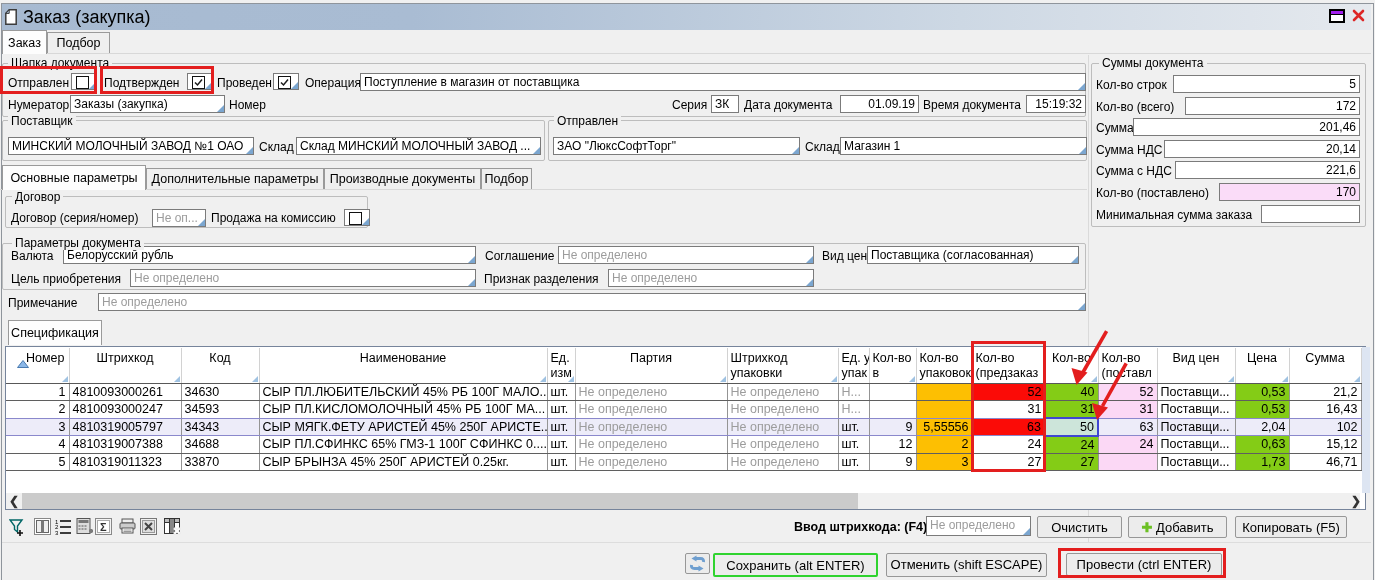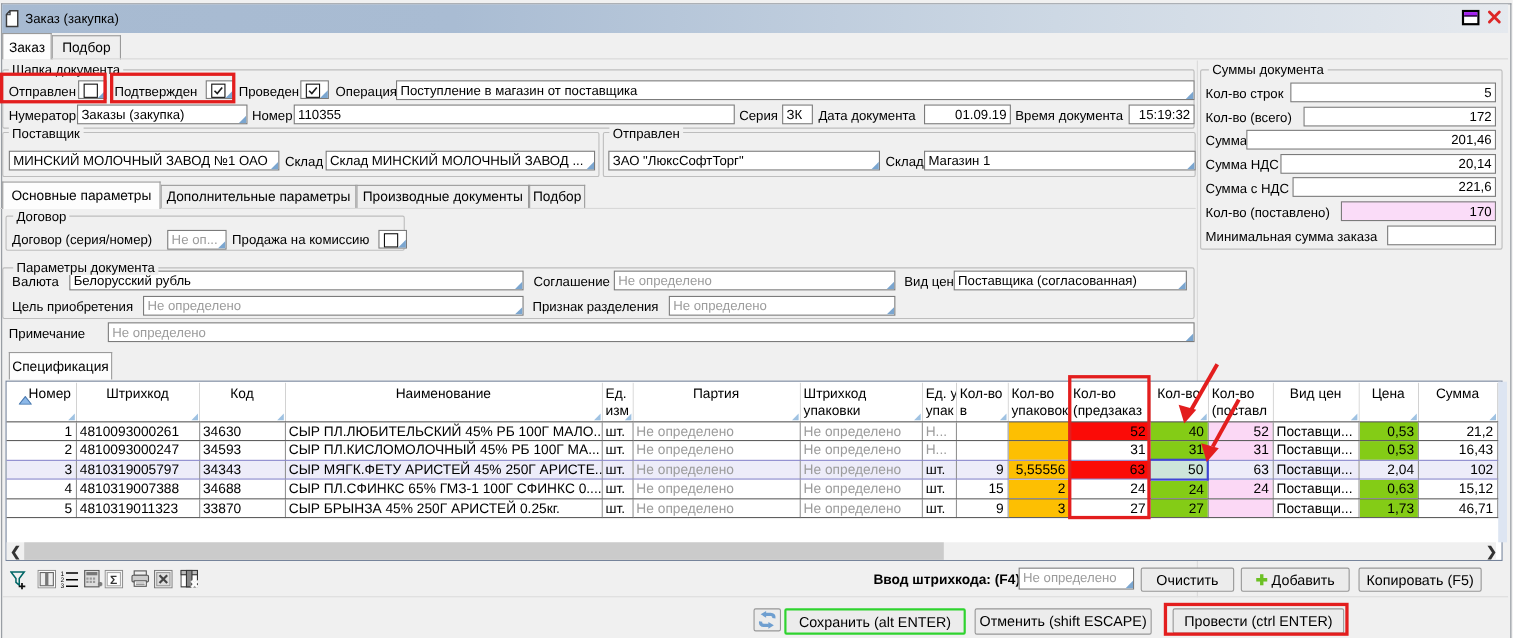--- a/index.html
+++ b/index.html
@@ -34,21 +34,21 @@
 <body>
 <div id="app">
 
 <div class="a" style="left:1px;top:3px;width:1371px;height:577px;border:1px solid #8f959c;border-bottom:none;background:#f0f0f0"></div>
 
 <div class="a" style="left:2px;top:4px;width:1369px;height:26px;background:linear-gradient(to right,#a7bad1 0%,#a9bcd3 30%,#cdd8e4 70%,#e5e9ee 100%)"></div>
 <svg class="a" style="left:5px;top:9px" width="12" height="16" viewBox="0 0 12 16">
       <path d="M4.2 0.8 H11.2 V15.2 H0.8 V4.4 Z" fill="#fff" stroke="#3c3c3c" stroke-width="1.5"></path>
       <path d="M4.2 0.8 V4.4 H0.8 Z" fill="#b0c4dc" stroke="#3c3c3c" stroke-width="1"></path>
     </svg>
-<div class="lbl" style="left:23px;top:9px;font-size:12px">Заказ (закупка)</div>
+<div class="lbl" style="left:23px;top:9px;font-size:18px">Заказ (закупка)</div>
 <div class="a" style="left:1329px;top:9px;width:16px;height:14px;border:2px solid #000;background:#fff;box-sizing:border-box">
       <div style="height:2.5px;background:#a21fee;border-bottom:1.5px solid #000"></div>
     </div>
 <svg class="a" style="left:1352px;top:9px" width="13" height="13" viewBox="0 0 13 13">
       <path d="M2 2 L11 11 M11 2 L2 11" stroke="#dd2626" stroke-width="2.6" stroke-linecap="round"></path>
     </svg>
 
 <div class="tab on" style="left:2px;top:30px;width:45px;height:24px;line-height:24px">Заказ</div>
 <div class="tab" style="left:47px;top:32px;width:63px;height:22px;line-height:21px">Подбор</div>
 <div class="a" style="left:2px;top:53px;width:1369px;height:1px;background:#d8d8d8"></div>
@@ -77,21 +77,20 @@
         <path d="M2 5.5 L4.5 8 L9 2.5" stroke="#1c1c1c" stroke-width="1.5" fill="none"></path>
       </svg>
       <div class="fold"></div>
     </div>
 <div class="lbl" style="left:305px;top:75px">Операция</div>
 <div class="inp" style="left:360px;top:73px;width:726px;height:18px">Поступление в магазин от поставщика<div class="fold"></div></div>
 
 <div class="lbl" style="left:8px;top:97px">Нумератор</div>
 <div class="inp" style="left:70px;top:95px;width:155px;height:18px">Заказы (закупка)<div class="fold"></div></div>
 <div class="lbl" style="left:229px;top:97px">Номер</div>
-<div class="inp" style="left:267px;top:95px;width:401px;height:18px">110355</div>
 <div class="lbl" style="left:672px;top:97px">Серия</div>
 <div class="inp" style="left:711px;top:95px;width:28px;height:18px">ЗК</div>
 <div class="lbl" style="left:744px;top:97px">Дата документа</div>
 <div class="inp rt" style="left:840px;top:95px;width:79px;height:18px">01.09.19</div>
 <div class="lbl" style="left:923px;top:97px">Время документа</div>
 <div class="inp rt" style="left:1026px;top:95px;width:60px;height:18px">15:19:32</div>
 
 <div class="gb" style="left:2px;top:120px;width:543px;height:41px"></div>
 <div class="cap" style="left:8px;top:114px">Поставщик</div>
 <div class="inp" style="left:8px;top:137px;width:246px;height:18px">МИНСКИЙ МОЛОЧНЫЙ ЗАВОД №1 ОАО<div class="fold"></div></div>
@@ -237,21 +236,21 @@
           </tr>
 <tr>
             <td class="rt">4</td>
             <td>4810319007388</td>
             <td>34688</td>
             <td>СЫР ПЛ.СФИНКС 65% ГМЗ-1 100Г СФИНКС 0....</td>
             <td>шт.</td>
             <td class="gray">Не определено</td>
             <td class="gray">Не определено</td>
             <td>шт.</td>
-            <td class="rt">15</td>
+            <td class="rt">12</td>
             <td class="o rt">2</td>
             <td class="rt">24</td>
             <td class="g rt">24</td>
             <td class="p rt">24</td>
             <td>Поставщи...</td>
             <td class="g rt">0,63</td>
             <td class="rt">15,12</td>
           </tr>
 <tr>
             <td class="rt">5</td>

